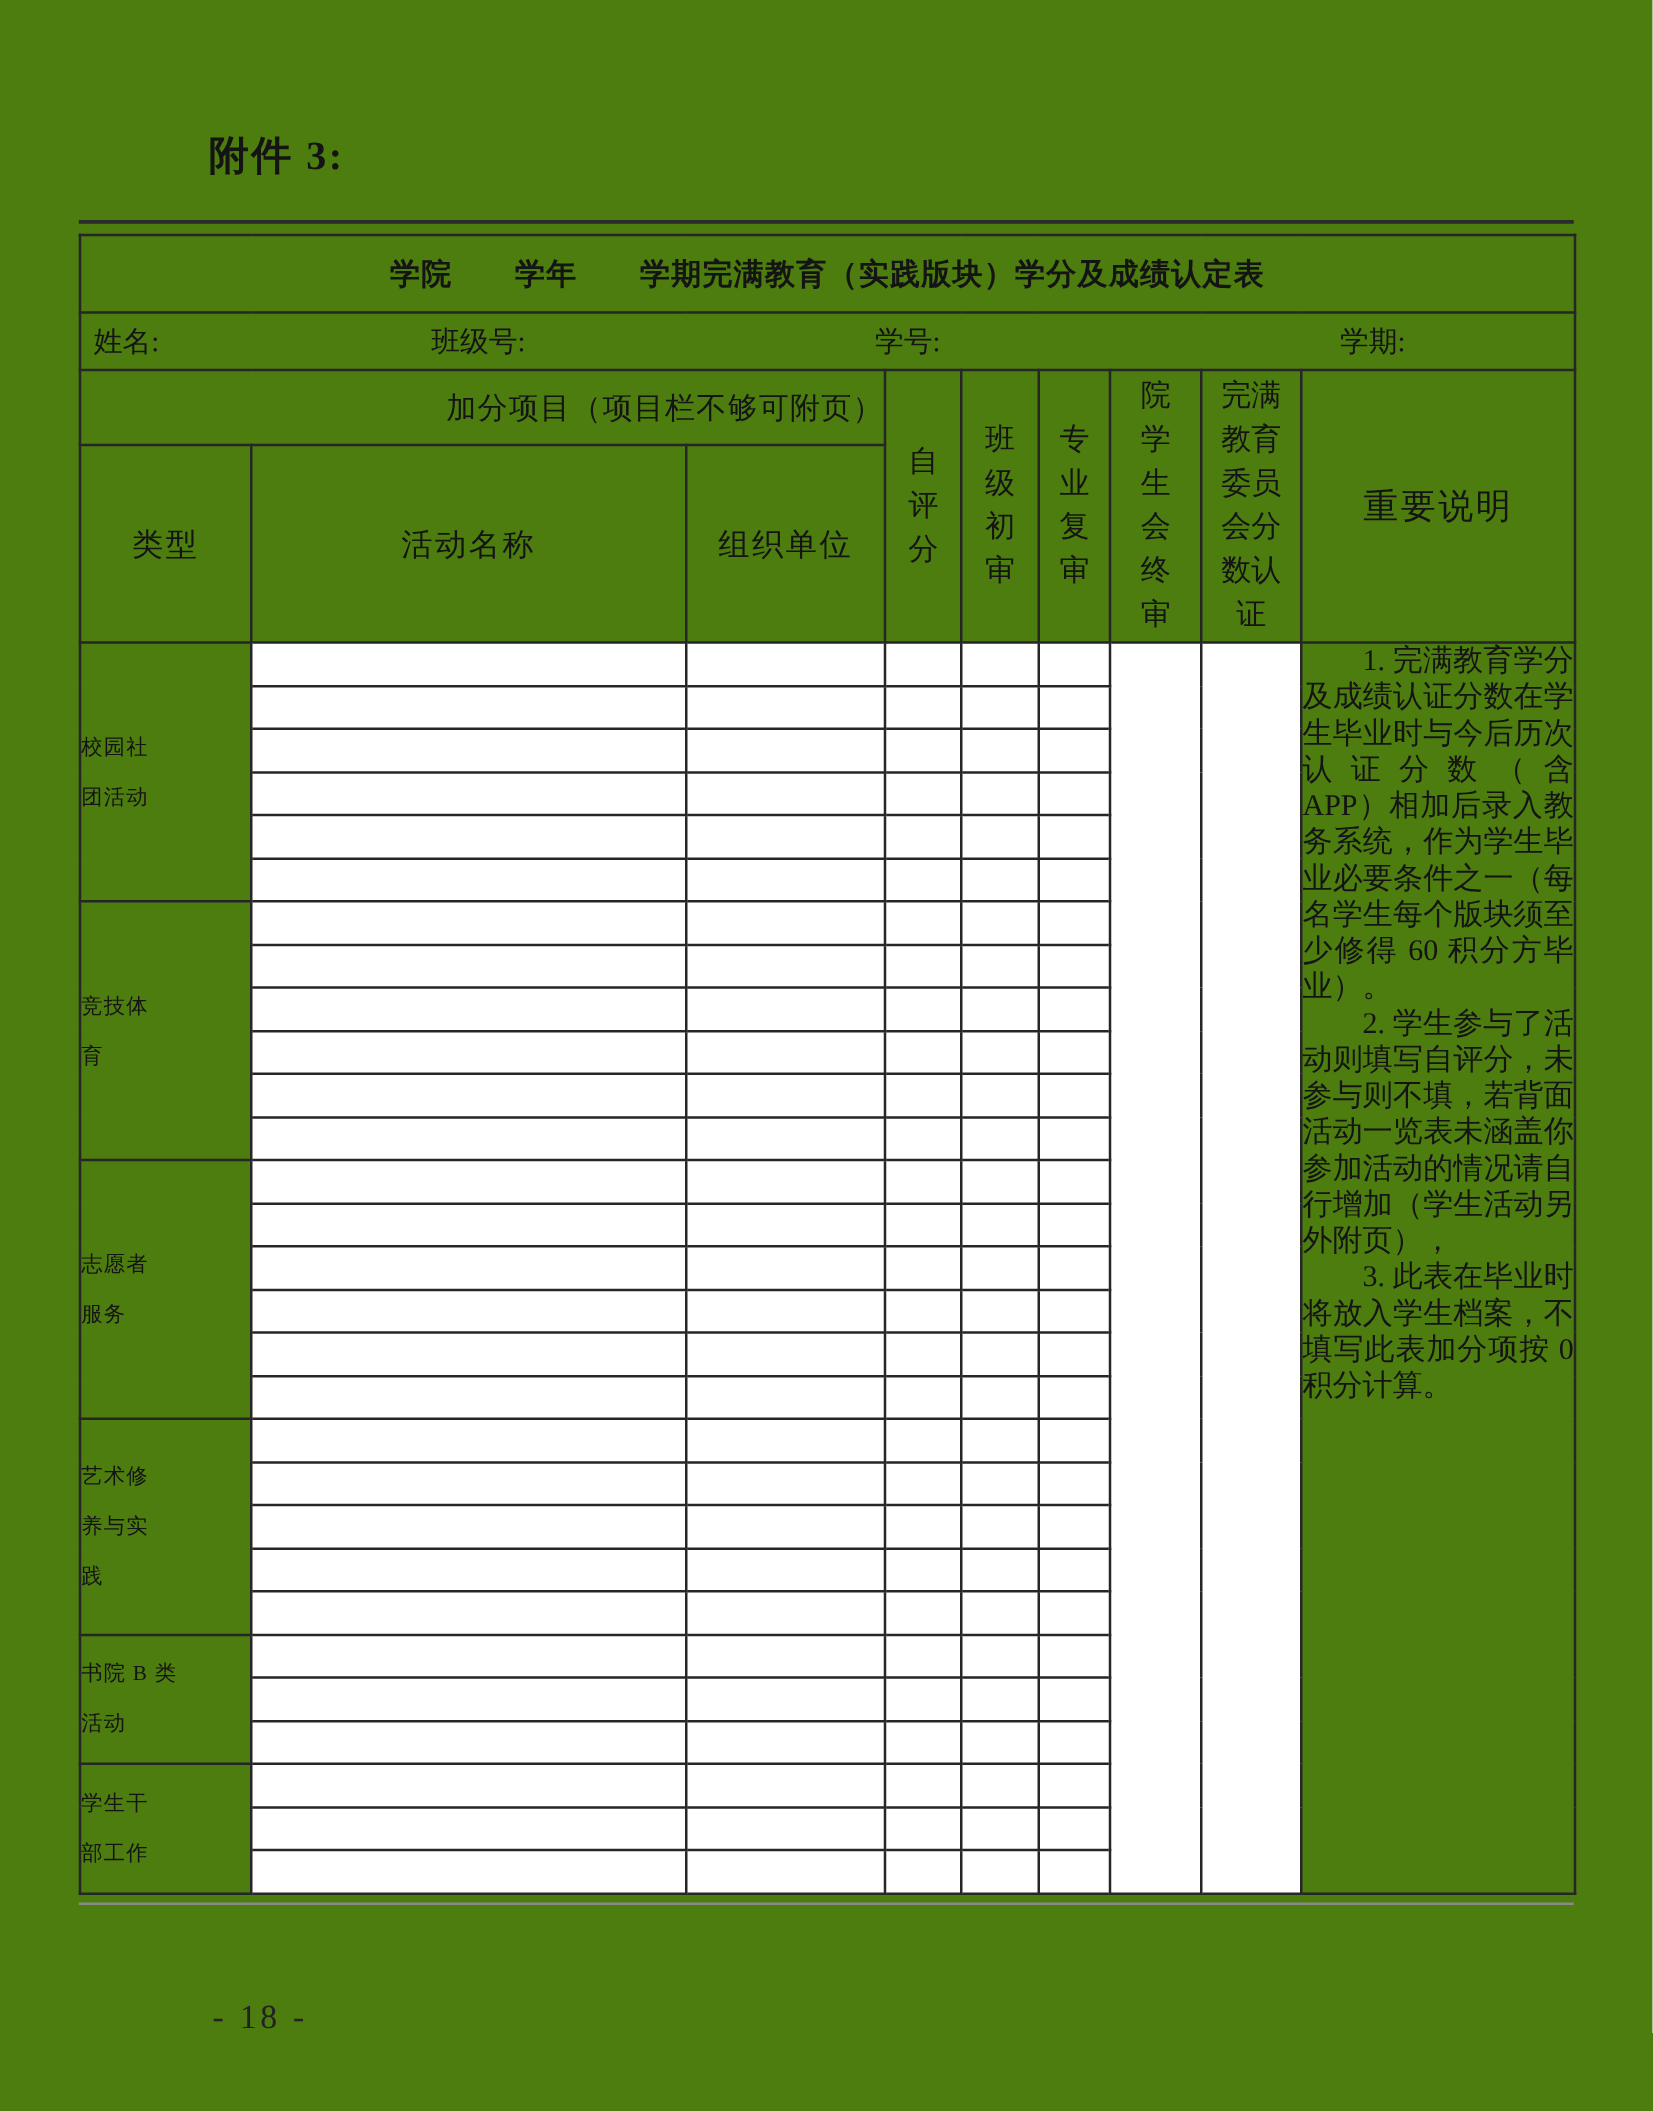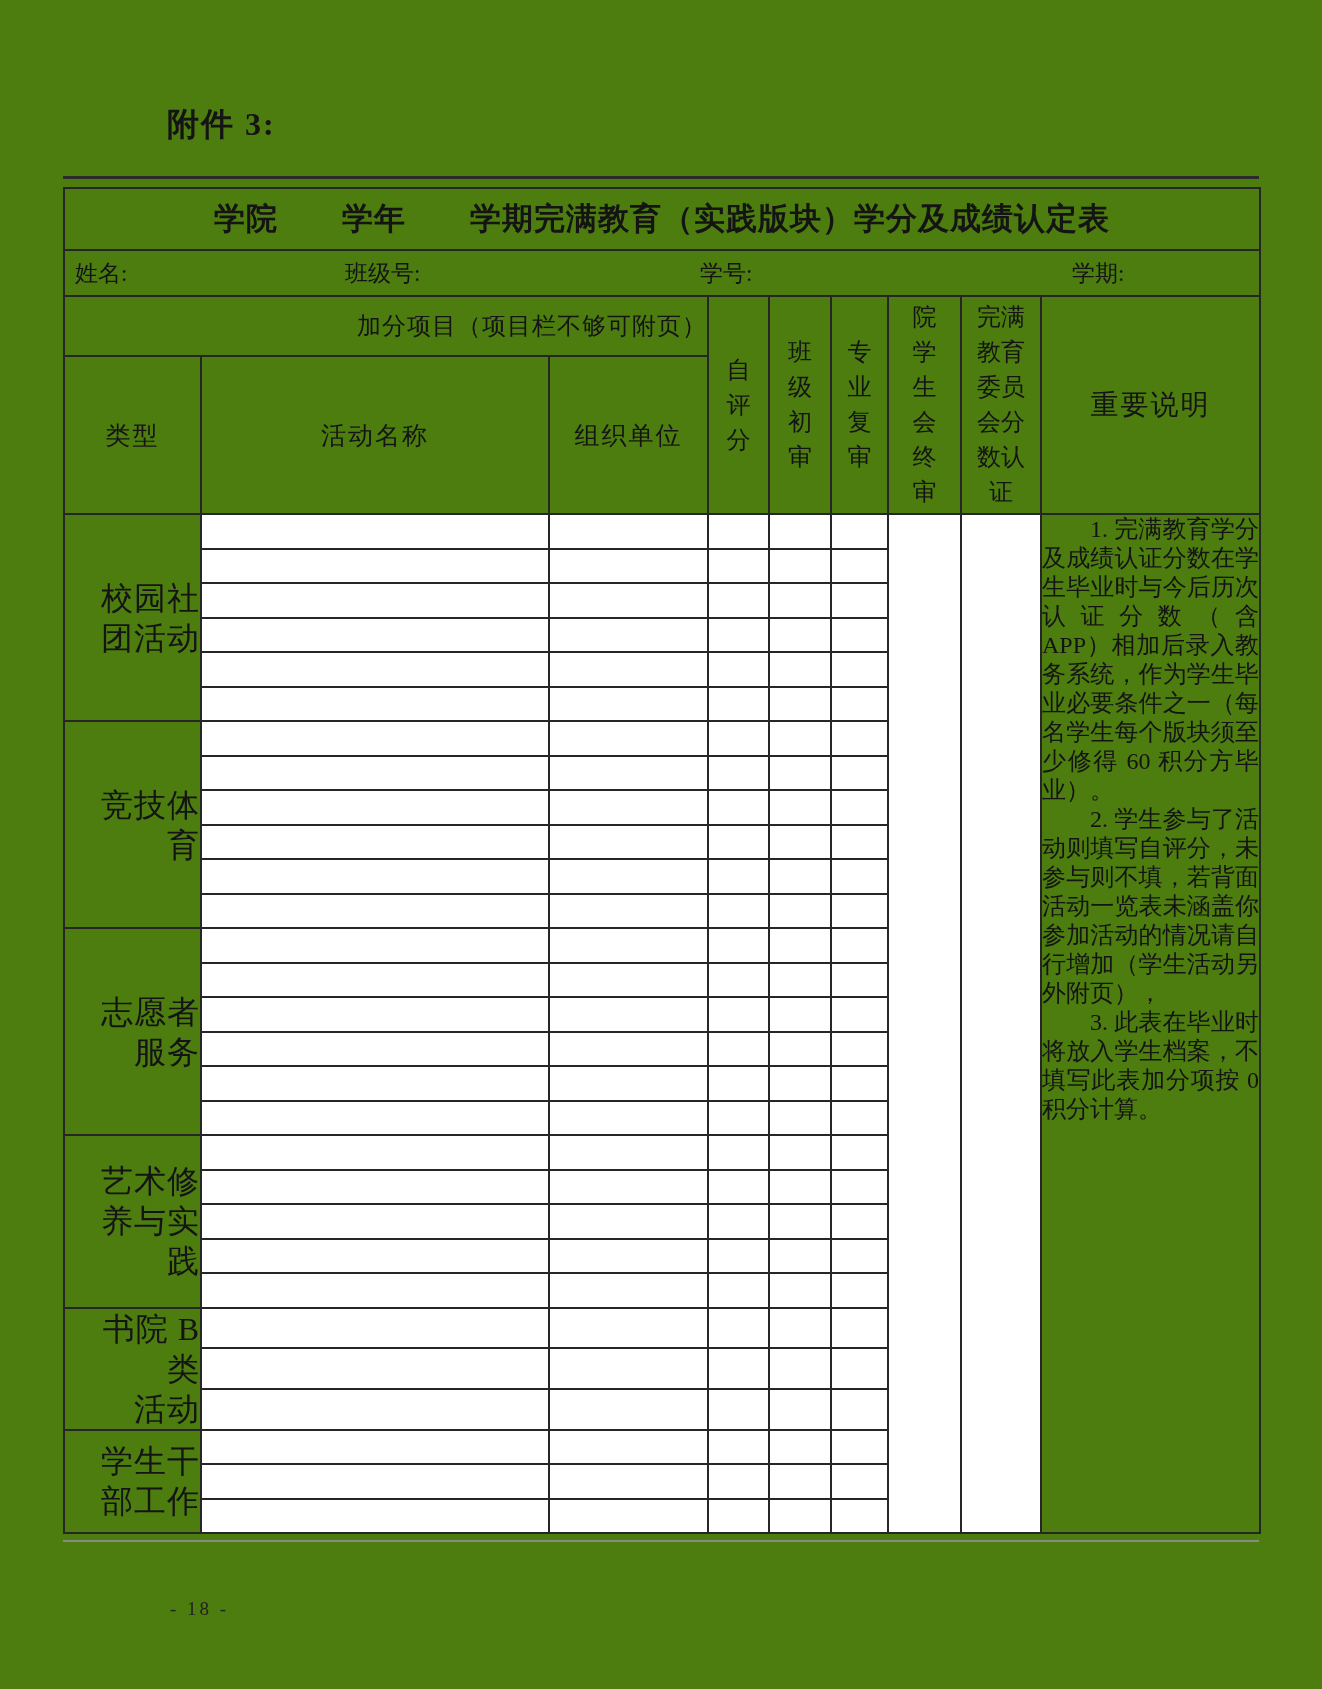--- a/index.html
+++ b/index.html
@@ -14,21 +14,21 @@
   }
   .table-wrap { position:absolute; left:63px; top:176px; width:1196px; }
   .double-rule { border-top:3px solid #2b2b2b; margin-bottom:8px; }
   .bottom-rule { border-top:2px solid #8a8a8a; margin-top:6px; }
 
   table.form { border-collapse:collapse; table-layout:fixed; width:1196px; }
   table.form td { border:2px solid #262626; padding:0; }
 
   .title-row td {
     height:60px; text-align:center; vertical-align:middle;
-    font-size:31px; font-weight:bold; letter-spacing:1px;
+    font-size:24px; font-weight:bold; letter-spacing:1px;
   }
   .info-row td { height:44px; position:relative; font-size:23px;margin-left:43px; }
   .info-row span { position:absolute; top:50%; transform:translateY(-50%); white-space:nowrap; }
   .lbl-name  { left:10px;  }
   .lbl-class { left:280px; }
   .lbl-sid   { left:635px; }
   .lbl-sem   { left:1007px; }
 
   .bonus-cell {
     height:58px; font-size:24px; padding:0 0 0 10px; vertical-align:middle;
@@ -39,34 +39,34 @@
     text-align:center; vertical-align:middle; font-size:24px;
     line-height:35px; white-space:pre-line;
   }
   .colhead-row td {
     height:156px; text-align:center; vertical-align:middle; font-size:25px;
     letter-spacing:2px;
   }
   .notes-head { text-align:center; vertical-align:middle; font-size:28px; letter-spacing:2px; }
 
   .cat-cell {
-    text-align:right; vertical-align:middle; font-size:32px;
+    text-align:left; vertical-align:middle; font-size:17px;
     line-height:40px; white-space:pre-line; letter-spacing:1px;
   }
   .body-row td { height:32.5px; }
   .blank-cell { background:#ffffff; }
   .notes-cell {
     vertical-align:top; font-size:24px; line-height:29px;
     padding:4px 8px 0 8px; text-align:justify;
   }
   .notes-cell p { margin:0; text-indent:2em; }
 
   .page-number {
     position:absolute; left:170px; top:1598px;
-    font-size:19px; letter-spacing:3px; color:#222;text-align:right;
+    font-size:27px; letter-spacing:3px; color:#222;text-align:right;
   }
 </style>
 </head>
 <body>
 
 <div class="page">
 
   <div class="attachment">附件 3:</div>
 
   <div class="table-wrap">

